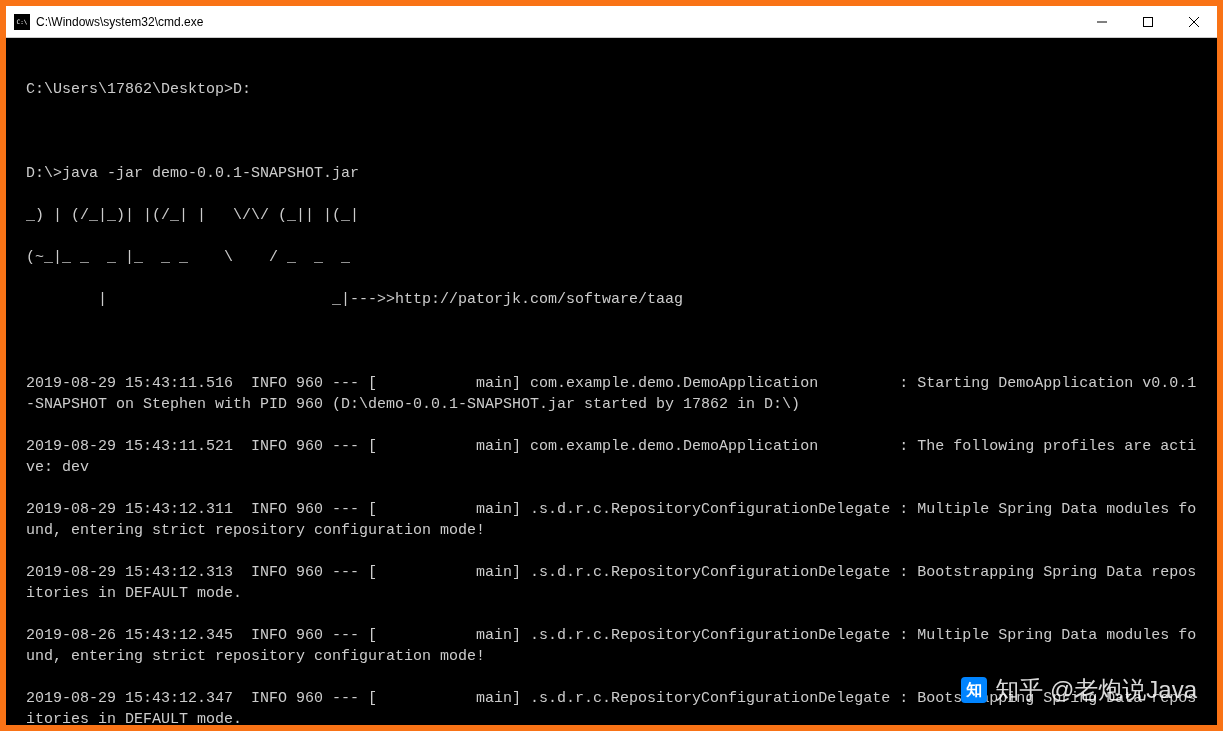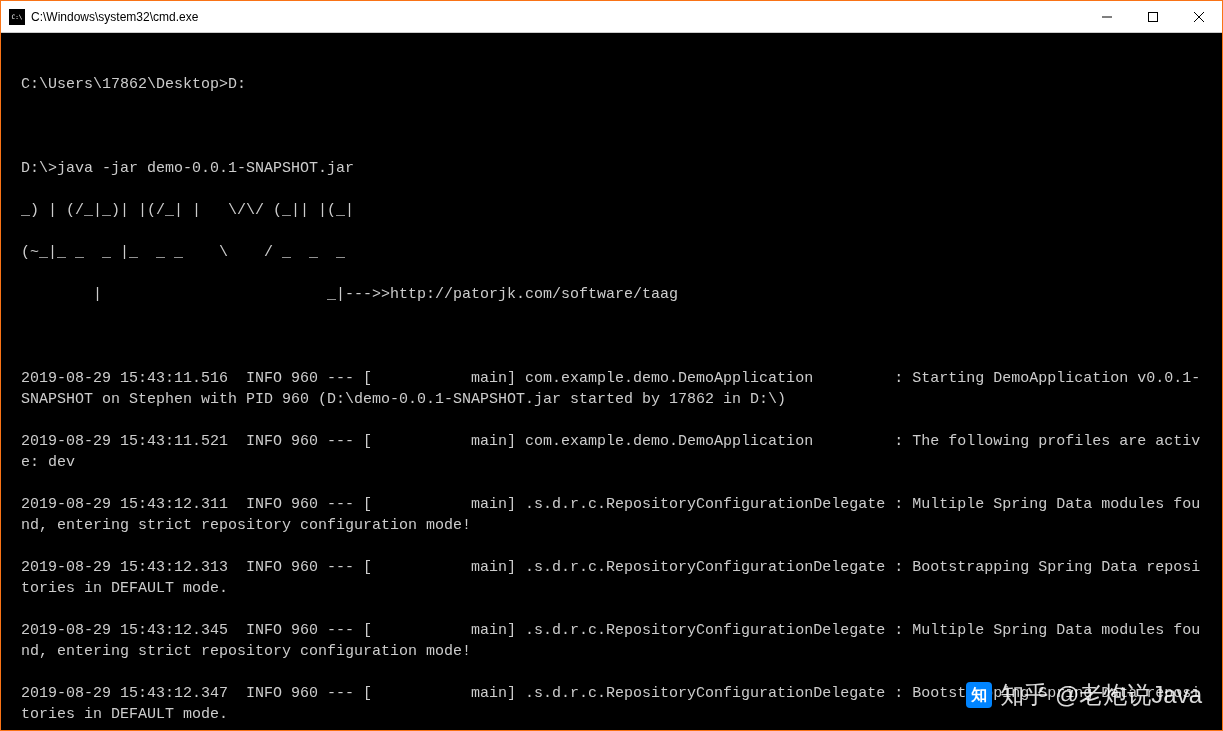--- a/index.html
+++ b/index.html
@@ -12,21 +12,21 @@
       background: #fff;
       width: 1223px;
       height: 731px;
       overflow: hidden;
       position: relative;
     }
     .window {
       width: 100%;
       height: 100%;
       background: #fff;
-      border: 1px solid #f97316;
+      border: 6px solid #f97316;
       display: flex;
       flex-direction: column;
     }
     .titlebar {
       height: 32px;
       background: #fff;
       display: flex;
       align-items: center;
       border-bottom: 1px solid #ccc;
     }
@@ -142,21 +142,21 @@
 <div class="terminal-line"> </div>
 <div class="terminal-line">D:\&gt;java -jar demo-0.0.1-SNAPSHOT.jar</div>
 <div class="terminal-line">_) | (/_|_)| |(/_| |   \/\/ (_|| |(_|</div>
 <div class="terminal-line">(~_|_ _  _ |_  _ _    \    / _  _  _</div>
 <div class="terminal-line">        |                         _|---&gt;&gt;http://patorjk.com/software/taag</div>
 <div class="terminal-line"> </div>
 <div class="terminal-line">2019-08-29 15:43:11.516  INFO 960 --- [           main] com.example.demo.DemoApplication         : Starting DemoApplication v0.0.1-SNAPSHOT on Stephen with PID 960 (D:\demo-0.0.1-SNAPSHOT.jar started by 17862 in D:\)</div>
 <div class="terminal-line">2019-08-29 15:43:11.521  INFO 960 --- [           main] com.example.demo.DemoApplication         : The following profiles are active: dev</div>
 <div class="terminal-line">2019-08-29 15:43:12.311  INFO 960 --- [           main] .s.d.r.c.RepositoryConfigurationDelegate : Multiple Spring Data modules found, entering strict repository configuration mode!</div>
 <div class="terminal-line">2019-08-29 15:43:12.313  INFO 960 --- [           main] .s.d.r.c.RepositoryConfigurationDelegate : Bootstrapping Spring Data repositories in DEFAULT mode.</div>
-<div class="terminal-line">2019-08-29 15:43:12.345  INFO 960 --- [           main] .s.d.r.c.RepositoryConfigurationDelegate : Multiple Spring Data modules found, entering strict repository configuration mode!</div>
+<div class="terminal-line">2019-08-26 15:43:12.345  INFO 960 --- [           main] .s.d.r.c.RepositoryConfigurationDelegate : Multiple Spring Data modules found, entering strict repository configuration mode!</div>
 <div class="terminal-line">2019-08-29 15:43:12.347  INFO 960 --- [           main] .s.d.r.c.RepositoryConfigurationDelegate : Bootstrapping Spring Data repositories in DEFAULT mode.</div>
 
 
 
 
     <div class="watermark">
       <div class="watermark-logo">知</div>
       <span>知乎 @老炮说Java</span>
     </div>
   </div>

